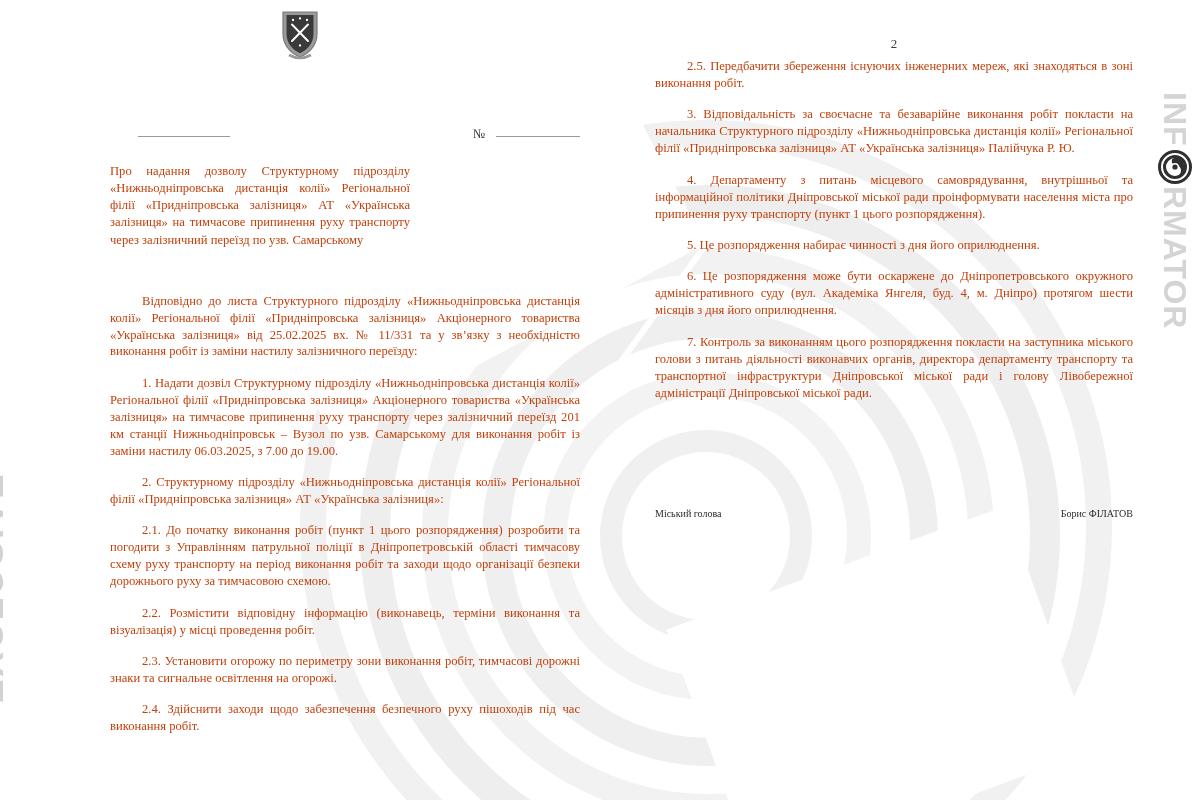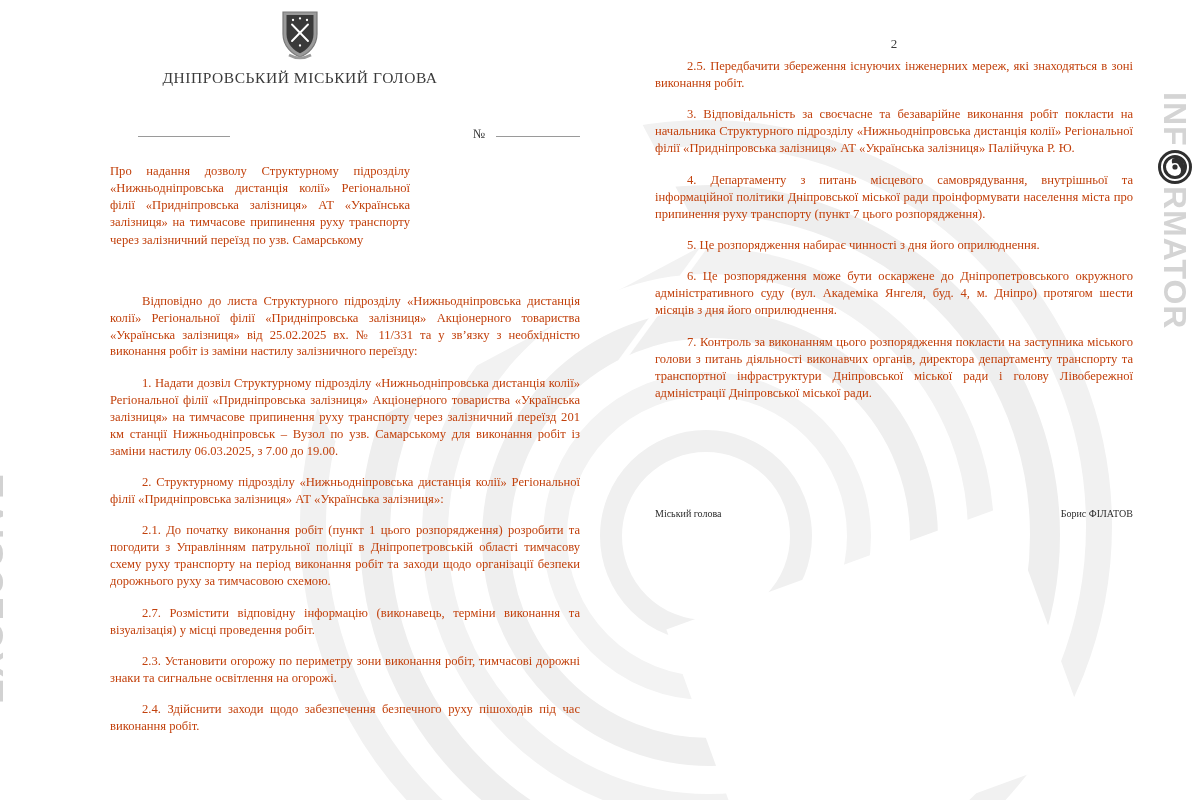--- a/index.html
+++ b/index.html
@@ -238,49 +238,48 @@
         </g>
         <g fill="#ffffff">
           <circle cx="16" cy="12" r="1.15"></circle>
           <circle cx="23" cy="10.4" r="1.15"></circle>
           <circle cx="30" cy="12" r="1.15"></circle>
           <circle cx="23" cy="37.5" r="1.15"></circle>
         </g>
         <path d="M12 47 q11 6 22 0" fill="none" stroke="#9a9a9a" stroke-width="2.6"></path>
       </svg>
     </div>
-    <div id="office-title">ДНІПРОВСЬКИЙ МІСЬКИЙ ГОЛОВА</div>
   </div>
 
   <div id="rule-row">
     <div class="blank-rule" id="date-rule"></div>
     <div id="number-sign">№</div>
     <div class="blank-rule" id="number-rule"></div>
   </div>
 
   <div id="page-number">2</div>
 
   <div id="left-column" class="column">
     <p class="subject-block">Про надання дозволу Структурному підрозділу «Нижньодніпровська дистанція колії» Регіональної філії «Придніпровська залізниця» АТ «Українська залізниця» на тимчасове припинення руху транспорту через залізничний переїзд по узв. Самарському</p>
 
     <div style="height:44px"></div>
 
     <p class="para">Відповідно до листа Структурного підрозділу «Нижньодніпровська дистанція колії» Регіональної філії «Придніпровська залізниця» Акціонерного товариства «Українська залізниця» від 25.02.2025 вх. № 11/331 та у зв’язку з необхідністю виконання робіт із заміни настилу залізничного переїзду:</p>
     <p class="para">1. Надати дозвіл Структурному підрозділу «Нижньодніпровська дистанція колії» Регіональної філії «Придніпровська залізниця» Акціонерного товариства «Українська залізниця» на тимчасове припинення руху транспорту через залізничний переїзд 201 км станції Нижньодніпровськ – Вузол по узв. Самарському для виконання робіт із заміни настилу 06.03.2025, з 7.00 до 19.00.</p>
     <p class="para">2. Структурному підрозділу «Нижньодніпровська дистанція колії» Регіональної філії «Придніпровська залізниця» АТ «Українська залізниця»:</p>
     <p class="para">2.1. До початку виконання робіт (пункт 1 цього розпорядження) розробити та погодити з Управлінням патрульної поліції в Дніпропетровській області тимчасову схему руху транспорту на період виконання робіт та заходи щодо організації безпеки дорожнього руху за тимчасовою схемою.</p>
-    <p class="para">2.7. Розмістити відповідну інформацію (виконавець, терміни виконання та візуалізація) у місці проведення робіт.</p>
+    <p class="para">2.2. Розмістити відповідну інформацію (виконавець, терміни виконання та візуалізація) у місці проведення робіт.</p>
     <p class="para">2.3. Установити огорожу по периметру зони виконання робіт, тимчасові дорожні знаки та сигнальне освітлення на огорожі.</p>
     <p class="para">2.4. Здійснити заходи щодо забезпечення безпечного руху пішоходів під час виконання робіт.</p>
   </div>
 
   <div id="right-column" class="column">
     <p class="para">2.5. Передбачити збереження існуючих інженерних мереж, які знаходяться в зоні виконання робіт.</p>
     <p class="para">3. Відповідальність за своєчасне та безаварійне виконання робіт покласти на начальника Структурного підрозділу «Нижньодніпровська дистанція колії» Регіональної філії «Придніпровська залізниця» АТ «Українська залізниця» Палійчука Р. Ю.</p>
-    <p class="para">4. Департаменту з питань місцевого самоврядування, внутрішньої та інформаційної політики Дніпровської міської ради проінформувати населення міста про припинення руху транспорту (пункт 7 цього розпорядження).</p>
+    <p class="para">4. Департаменту з питань місцевого самоврядування, внутрішньої та інформаційної політики Дніпровської міської ради проінформувати населення міста про припинення руху транспорту (пункт 1 цього розпорядження).</p>
     <p class="para">5. Це розпорядження набирає чинності з дня його оприлюднення.</p>
     <p class="para">6. Це розпорядження може бути оскаржене до Дніпропетровського окружного адміністративного суду (вул. Академіка Янгеля, буд. 4, м. Дніпро) протягом шести місяців з дня його оприлюднення.</p>
     <p class="para">7. Контроль за виконанням цього розпорядження покласти на заступника міського голови з питань діяльності виконавчих органів, директора департаменту транспорту та транспортної інфраструктури Дніпровської міської ради і голову Лівобережної адміністрації Дніпровської міської ради.</p>
   </div>
 
   <div id="signature-row">
     <span>Міський голова</span>
     <span>Борис ФІЛАТОВ</span>
   </div>
 

